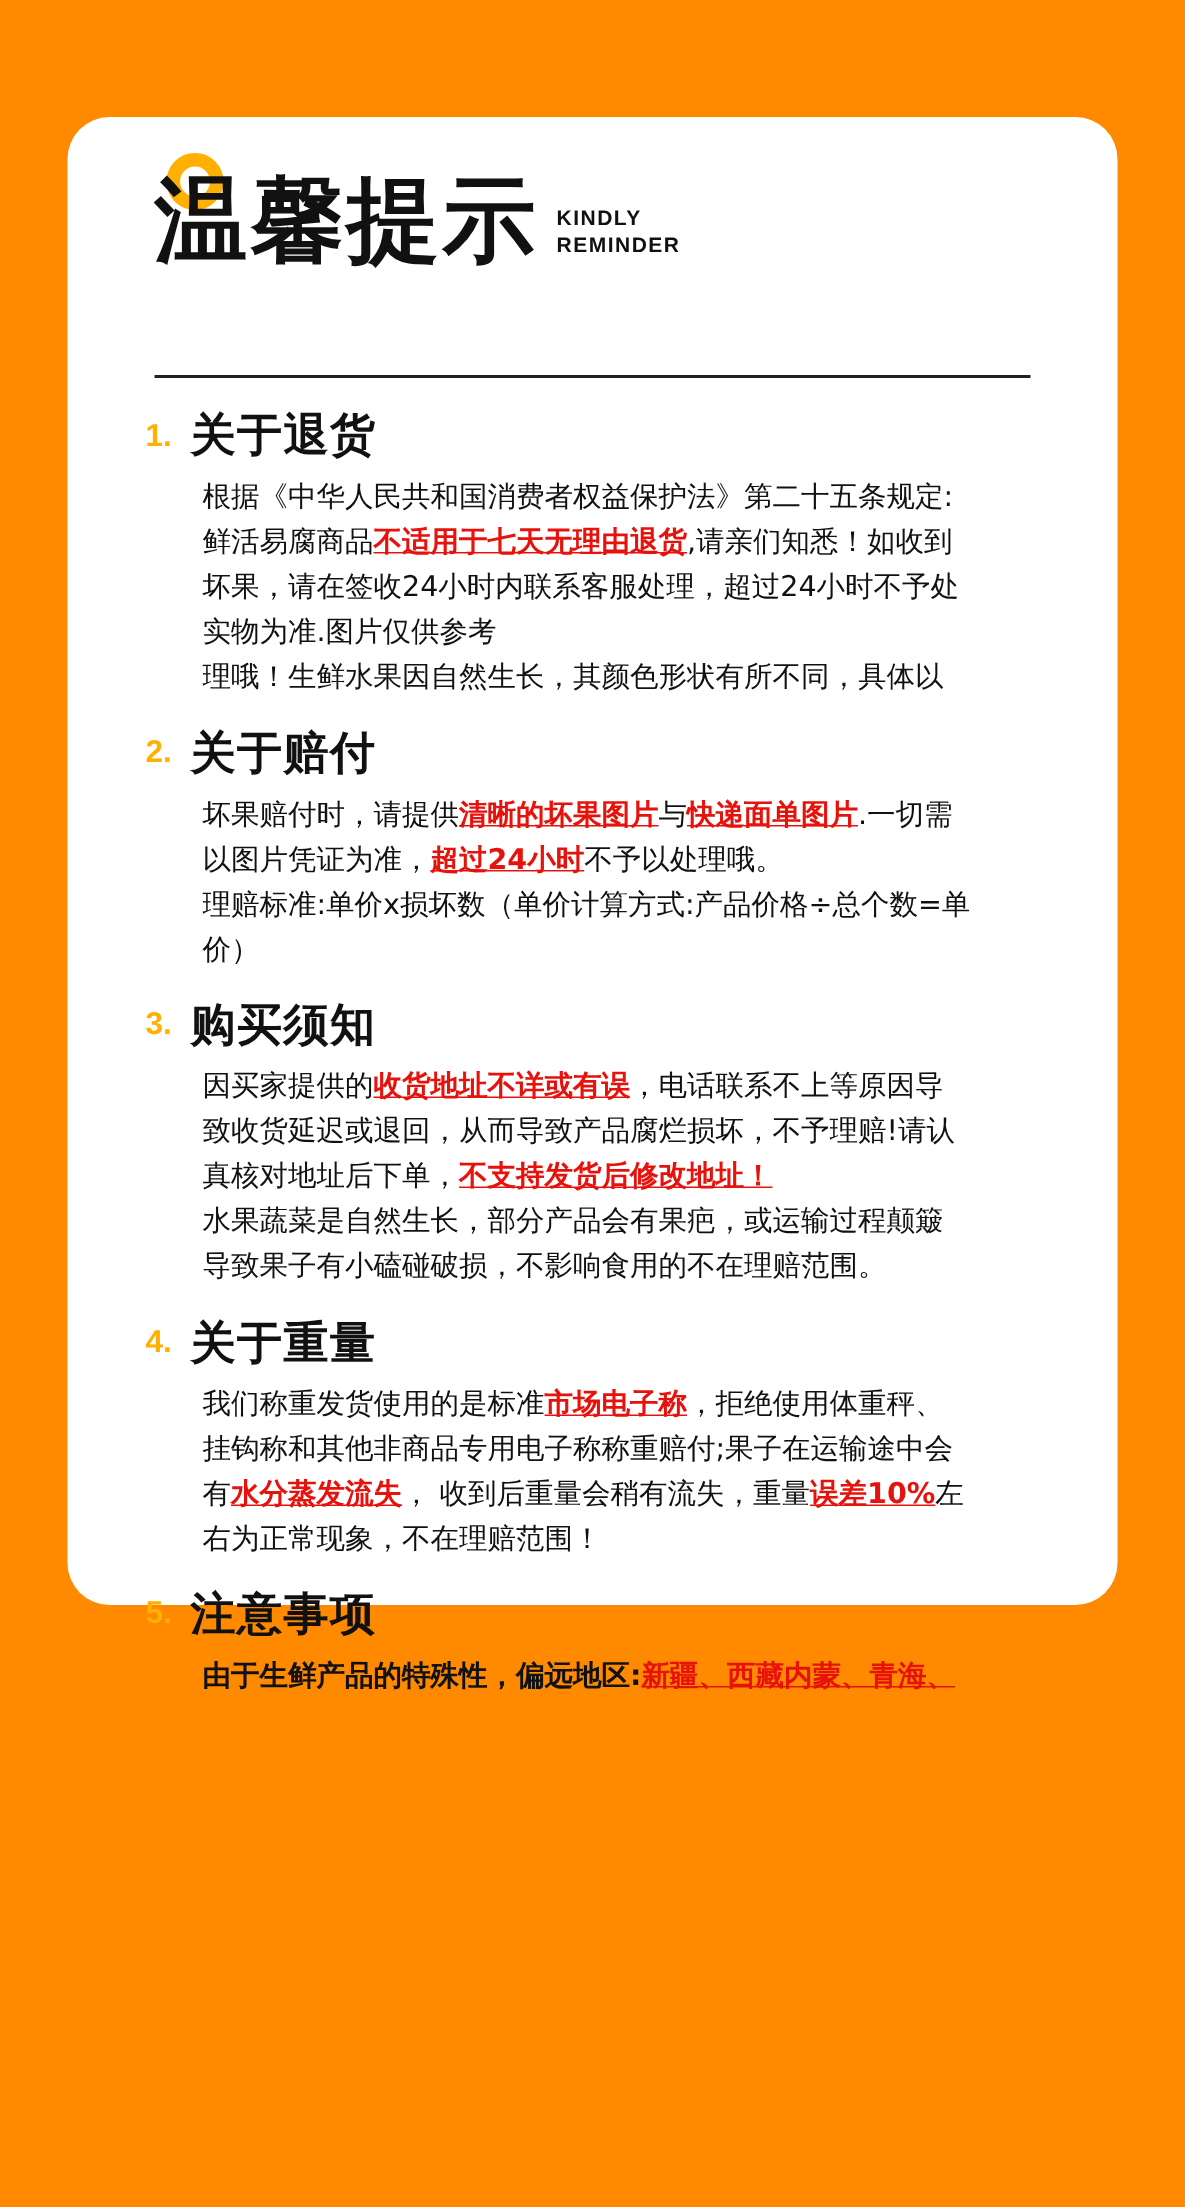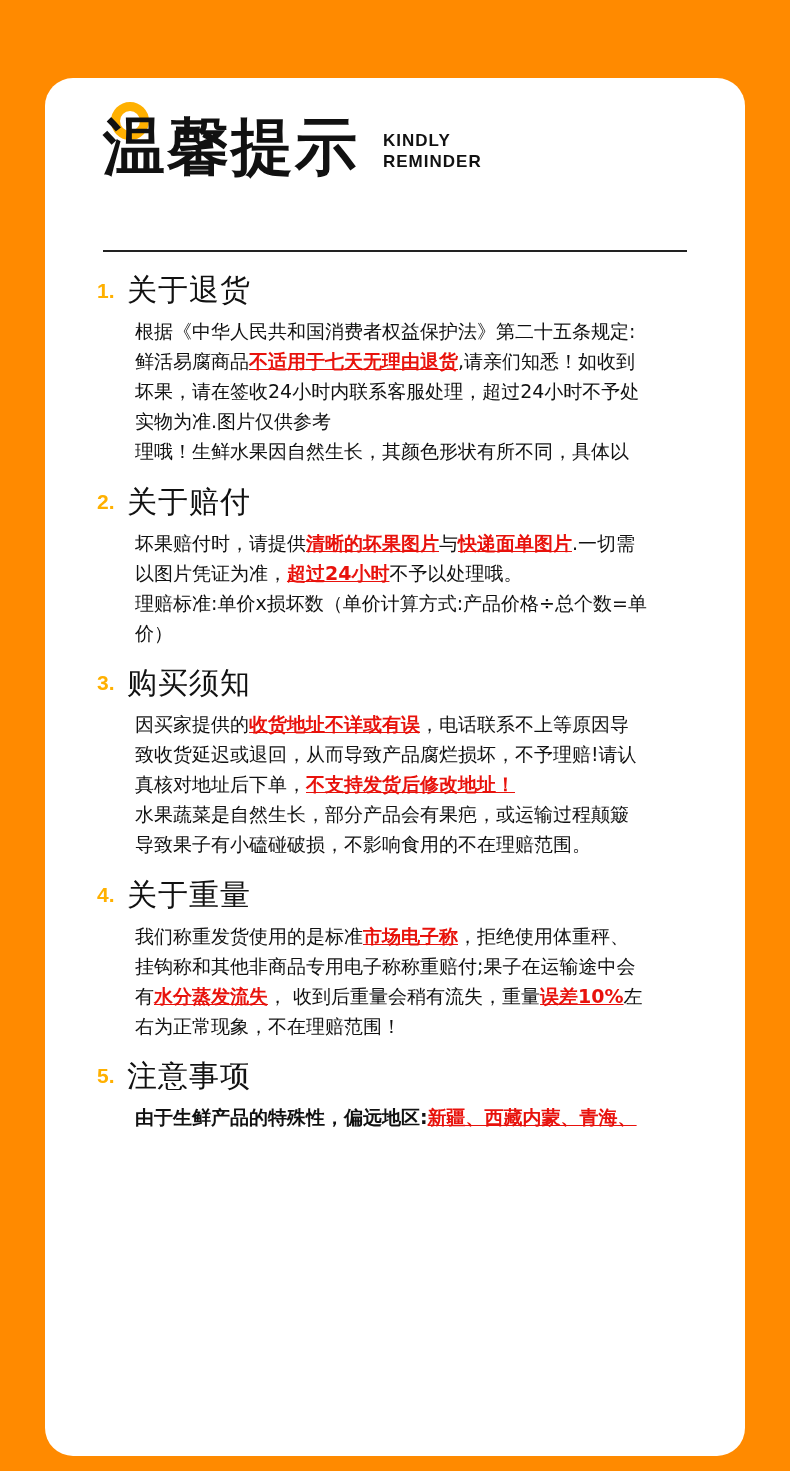--- a/index.html
+++ b/index.html
@@ -18,21 +18,21 @@
     width: 790px;
     height: 1471px;
     background: #FF8A00;
     box-sizing: border-box;
   }
   .card {
     position: absolute;
     left: 45px;
     top: 78px;
     width: 700px;
-    height: 1378px;
+    height: 992px;
     background: #FFFFFF;
     border-radius: 28px;
     box-sizing: border-box;
     padding: 0;
   }
   
   .header {
     position: relative;
     padding: 38px 0 0 58px;
     height: 150px;
@@ -60,23 +60,23 @@
     font-size: 62px;
     line-height: 1;
     font-weight: bold;
     color: #111111;
     letter-spacing: 2px;
     font-family: "DejaVu Sans", "Liberation Sans", sans-serif;
   }
   .title-en {
     position: relative;
     z-index: 2;
-    margin-left: 24px;
+    margin-left: 12px;
     padding-bottom: 6px;
-    font-size: 17px;
+    font-size: 14px;
     line-height: 1.25;
     font-weight: bold;
     color: #111111;
     letter-spacing: 1px;
     font-family: "Liberation Sans", sans-serif;
   }
   .divider {
     margin: 22px 58px 0 58px;
     border-top: 2px solid #222222;
   }
@@ -96,21 +96,21 @@
     width: 30px;
     font-size: 21px;
     font-weight: bold;
     color: #FFB000;
     font-family: "Liberation Sans", sans-serif;
     text-align: left;
     padding-left: 4px;
   }
   .sec-title {
     font-size: 30px;
-    font-weight: normal;
+    font-weight: bold;
     color: #111111;
     letter-spacing: 1px;
     font-family: "DejaVu Sans", "Liberation Sans", sans-serif;
   }
   .body {
     padding-left: 42px;
     font-size: 19px;
     line-height: 1.48;
     color: #111111;
     font-family: "DejaVu Sans", "Liberation Sans", sans-serif;

